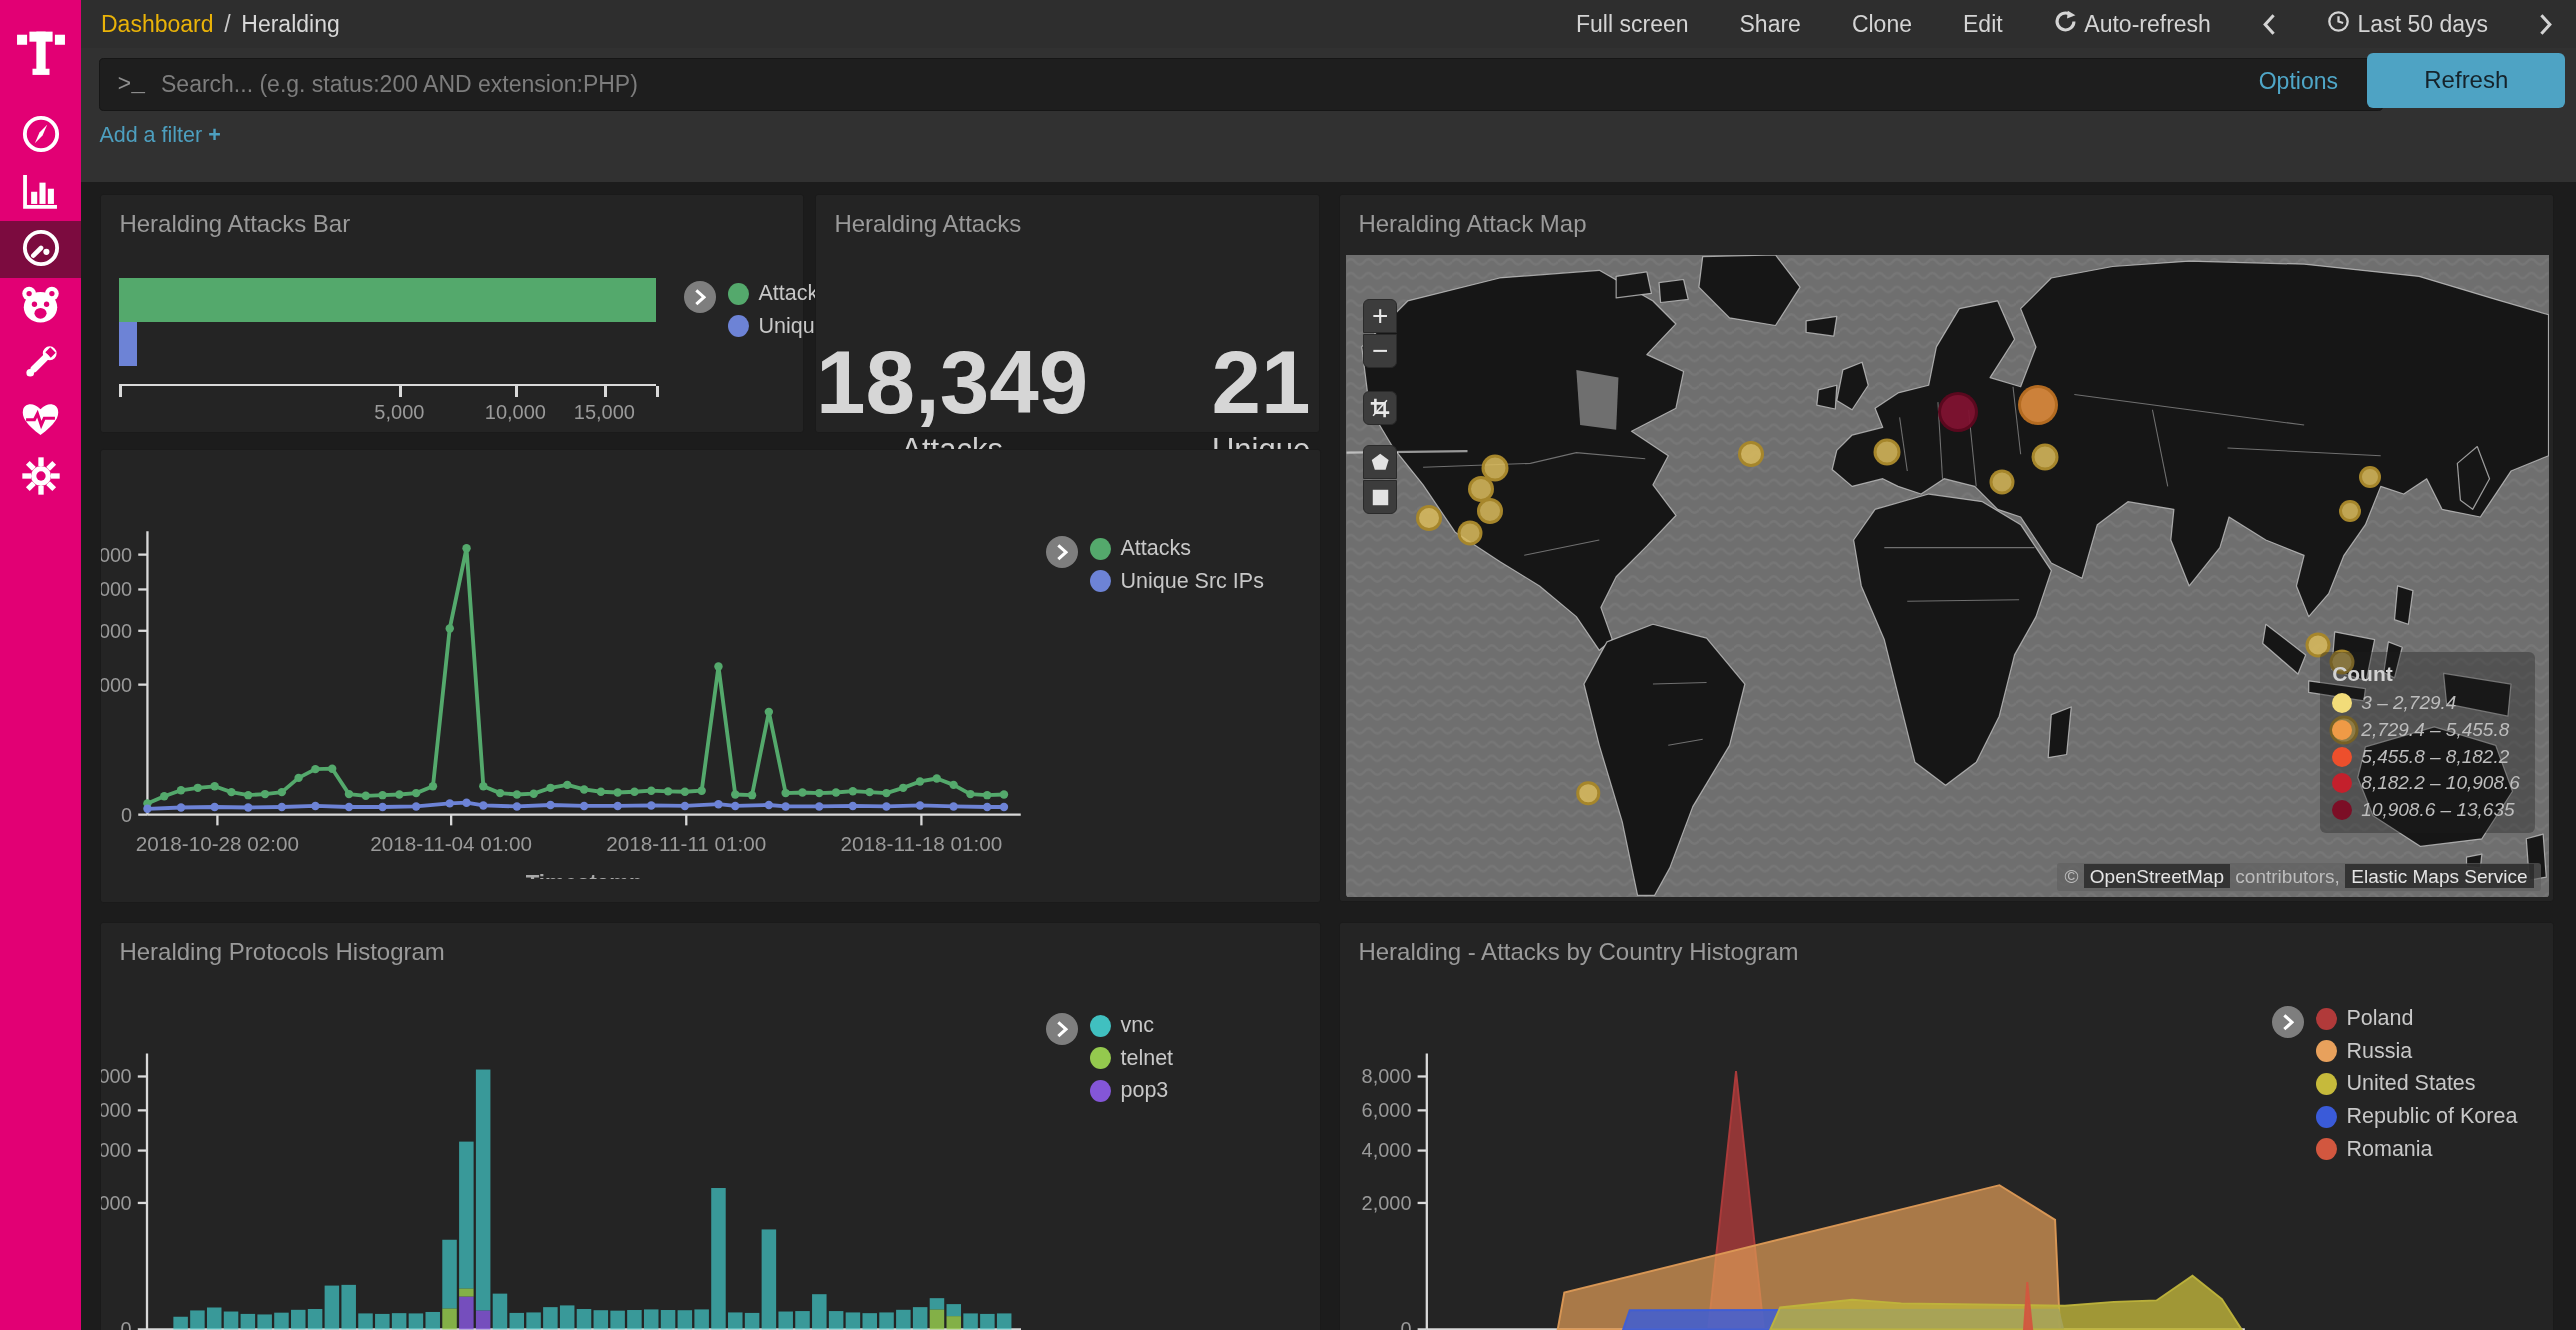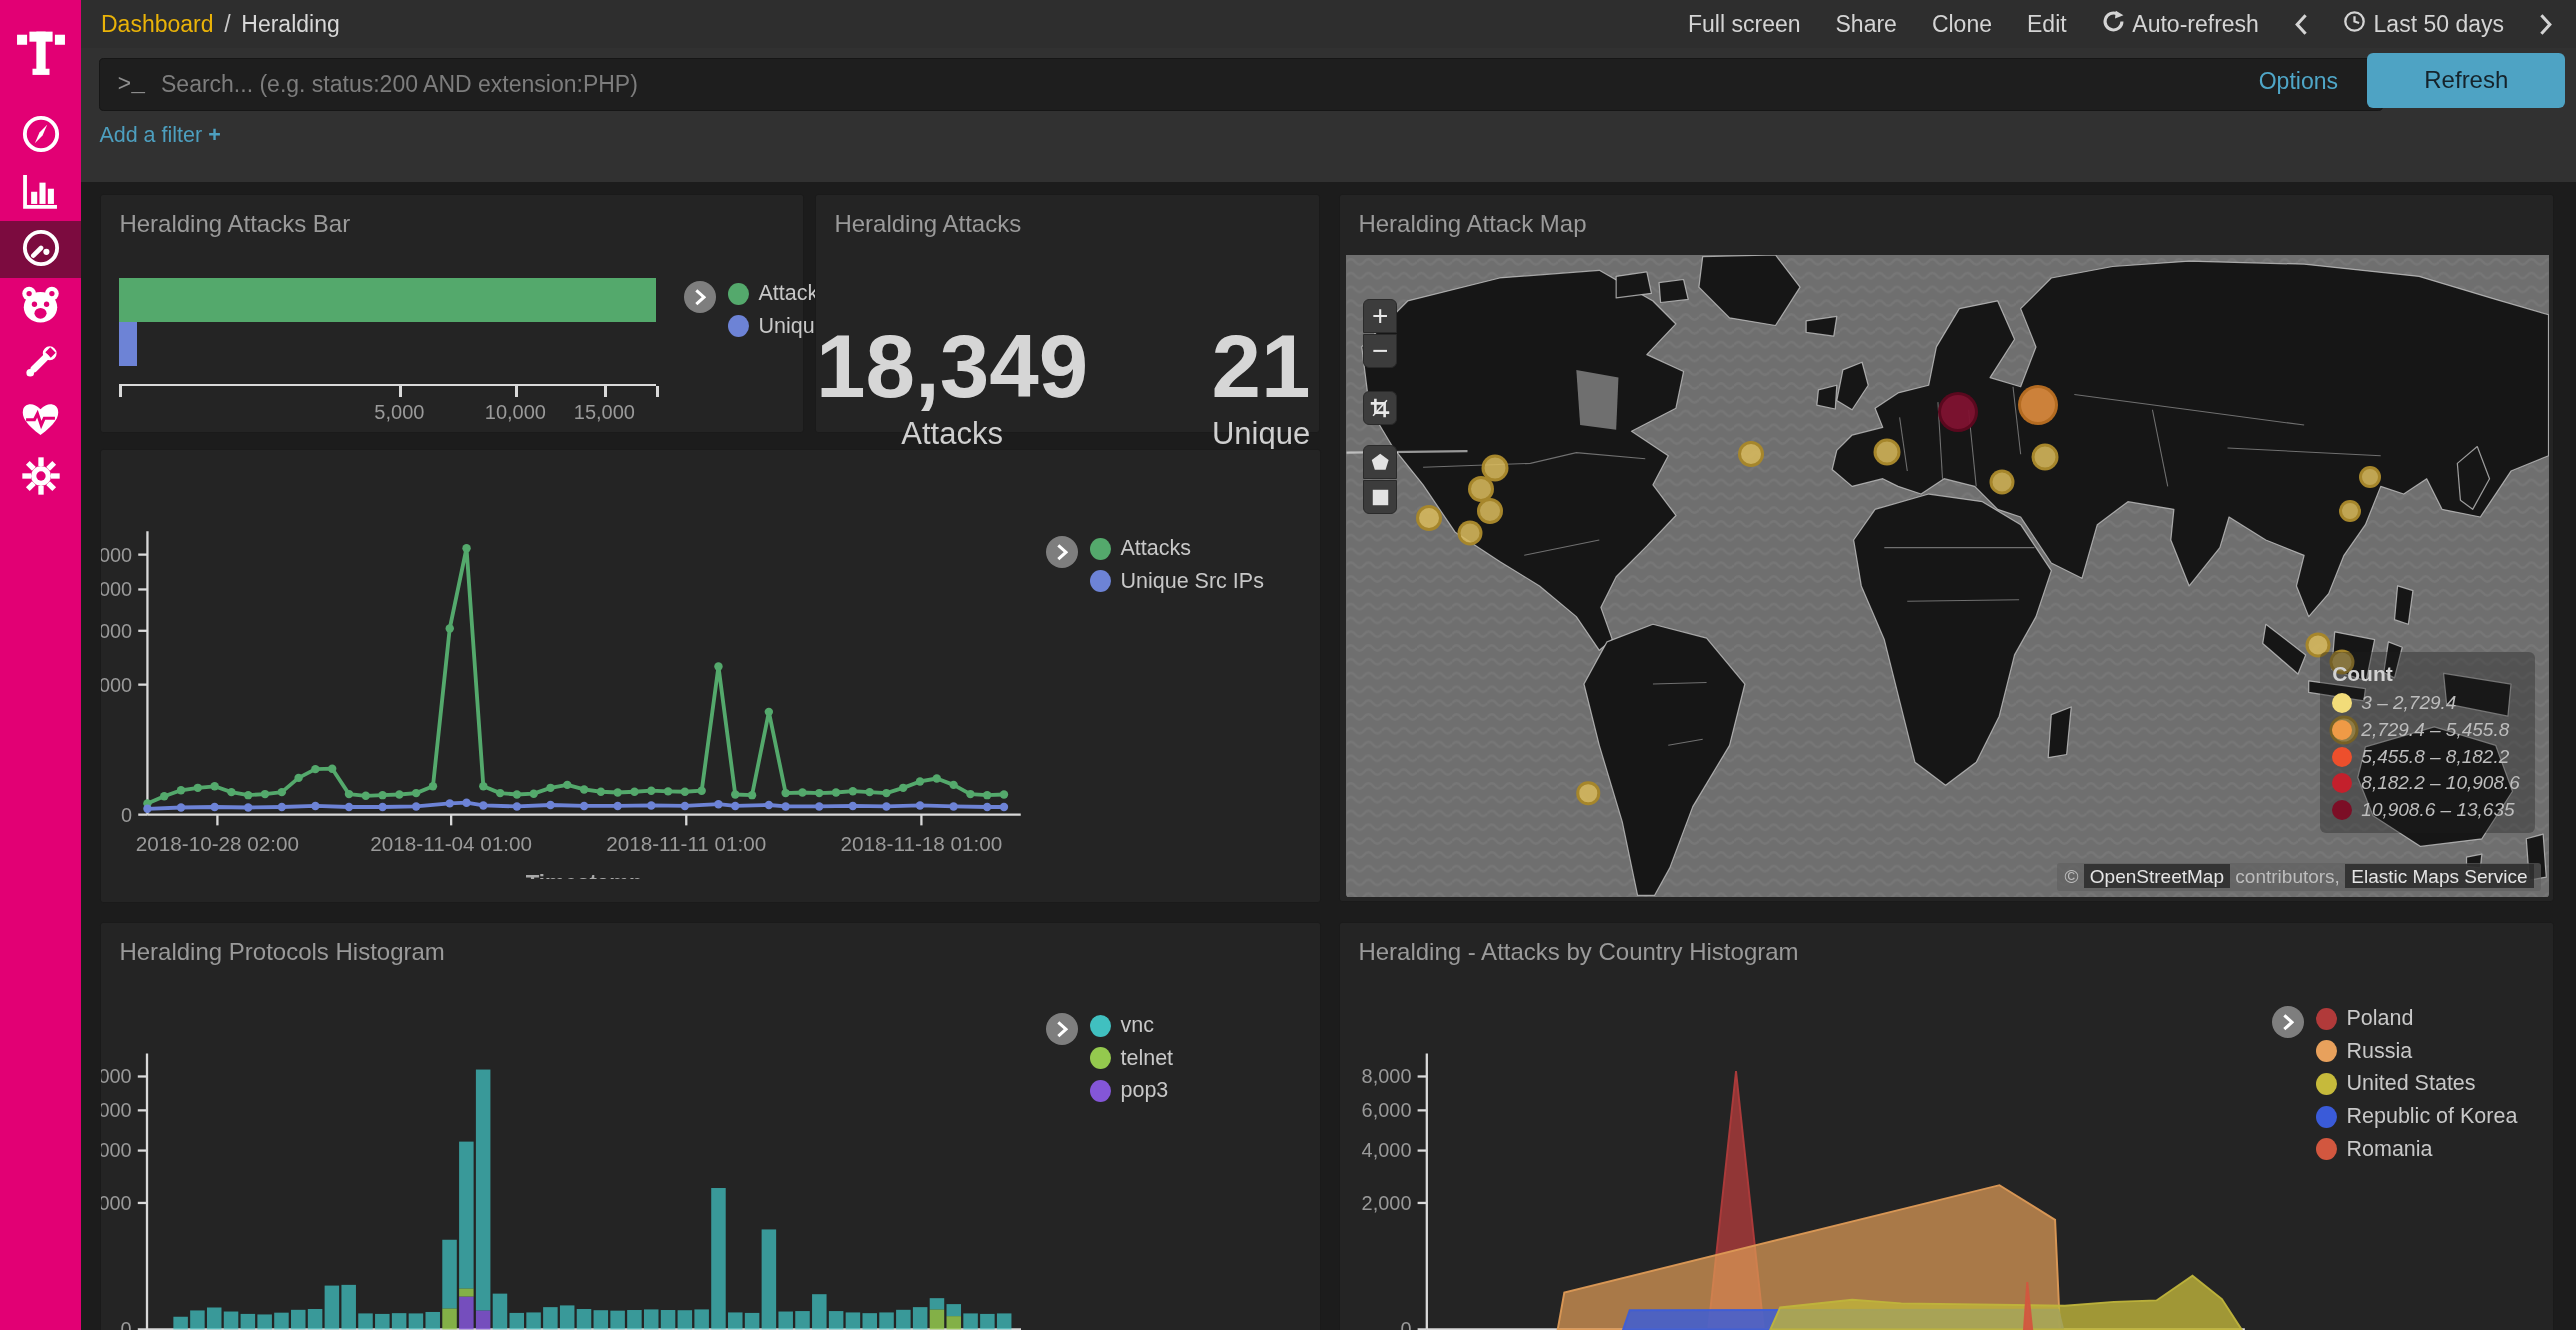--- a/index.html
+++ b/index.html
@@ -7,36 +7,36 @@
   .sidebar{position:absolute;left:0;top:0;width:81px;height:1331px;background:#e20074;z-index:50;}
   .side-logo{position:absolute;left:0;top:12.3px;width:81px;height:80px;display:flex;align-items:center;justify-content:center;}
   .side-nav{position:absolute;left:0;top:107px;width:81px;}
   .side-item{width:81px;height:57px;display:flex;align-items:center;justify-content:center;}
   .side-item.active{background:#7c0b3f;}
   .topnav{position:absolute;left:81px;top:0;right:0;height:48px;background:#2e2e2e;display:flex;align-items:center;}
   .crumbs{margin-left:20px;font-size:23px;color:#c9c9c9;display:flex;gap:10.7px;align-items:center;}
   .crumb-link{color:#eab308;cursor:pointer;}
   .crumb-cur{color:#d8d8d8;}
   .top-actions{margin-left:auto;display:flex;align-items:center;gap:35px;padding-right:23px;font-size:23px;color:#d4d4d4;}
-  .top-actions .item{display:flex;align-items:center;gap:7.7px;cursor:pointer;white-space:nowrap;}
+  .top-actions .item{display:flex;align-items:center;gap:7.7px;cursor:pointer;white-space:nowrap;margin-left:16px;}
   .header-block{position:absolute;left:81px;top:48px;right:0;height:134px;background:#313131;}
   .searchbar{position:absolute;left:18.4px;top:10px;width:2282px;height:51px;background:#1e1e1e;border:1.5px solid #161616;border-radius:4.6px;display:flex;align-items:center;}
   .search-prompt{font-family:"Liberation Mono",monospace;color:#8f8f8f;font-size:23px;margin:0 14px 0 17px;}
   .search-input{flex:1;background:transparent;border:none;outline:none;color:#cfcfcf;font-size:23px;font-family:"Liberation Sans",sans-serif;}
   .search-input::placeholder{color:#7d7d7d;}
   .options-link{position:absolute;right:238px;top:20px;color:#4fa6c7;font-size:23px;cursor:pointer;}
   .refresh-btn{position:absolute;right:10.7px;top:4.6px;width:198px;height:55px;background:#4ea3c4;border:none;border-radius:6.1px;
      color:#15232b;font-size:24px;font-family:"Liberation Sans",sans-serif;cursor:pointer;}
   .filter-row{position:absolute;left:18.4px;top:75px;font-size:21.5px;color:#4d9fbf;}
   .filter-plus{font-weight:bold;margin-left:6.1px;}
   .panel{position:absolute;background:#242424;border:0.8px solid #1a1a1a;border-radius:3.1px;box-sizing:border-box;}
   .panel-title{color:#9a9a9a;font-size:24px;padding:15.3px 18.4px 0 18.4px;white-space:nowrap;overflow:hidden;}
   
   .metric-wrap{display:flex;justify-content:center;gap:115px;margin-top:84px;}
-  .metric{text-align:center;}
+  .metric{text-align:center;margin-top:16px;}
   .metric .val{font-size:89px;font-weight:bold;color:#d6d6d6;line-height:1;}
   .metric .lab{font-size:31px;color:#cfcfcf;margin-top:4.6px;}
   
   .hbar-zone{position:absolute;left:18.4px;top:83px;width:537px;height:146px;}
   .hbar-row{position:absolute;left:0;height:44px;}
   .hbar-axis{position:absolute;left:18.4px;top:189px;width:537px;height:6.1px;border-top:2.3px solid #d9d9d9;}
   .hbar-tick{position:absolute;top:0;width:2.3px;height:10.7px;background:#d9d9d9;}
   .hbar-ticklab{position:absolute;top:15.3px;transform:translateX(-50%);color:#9a9a9a;font-size:20px;}
   
   .legend{position:absolute;display:flex;gap:12.3px;align-items:flex-start;}

